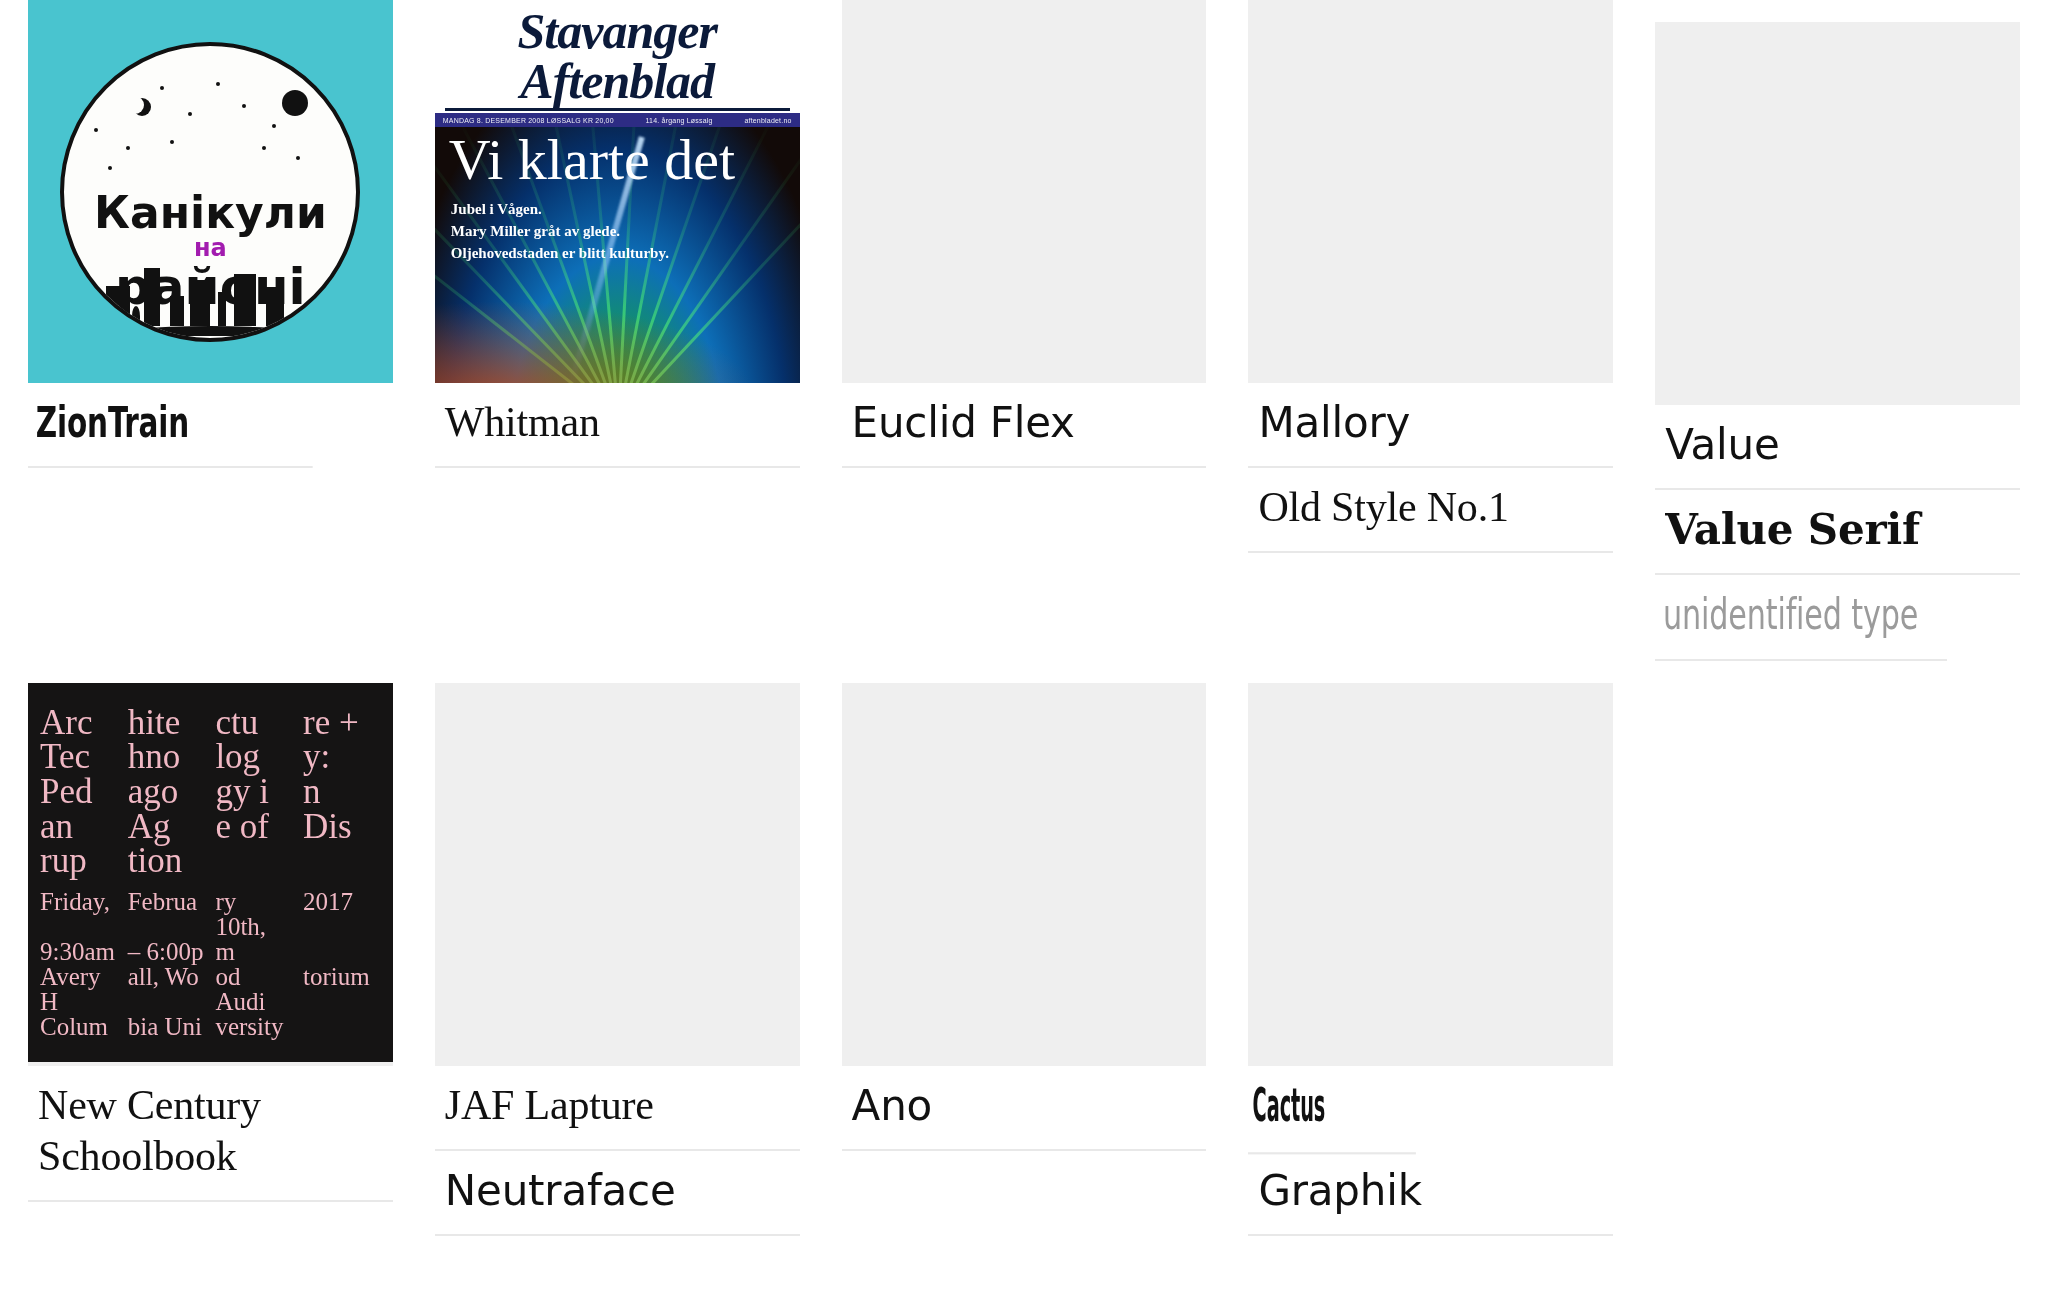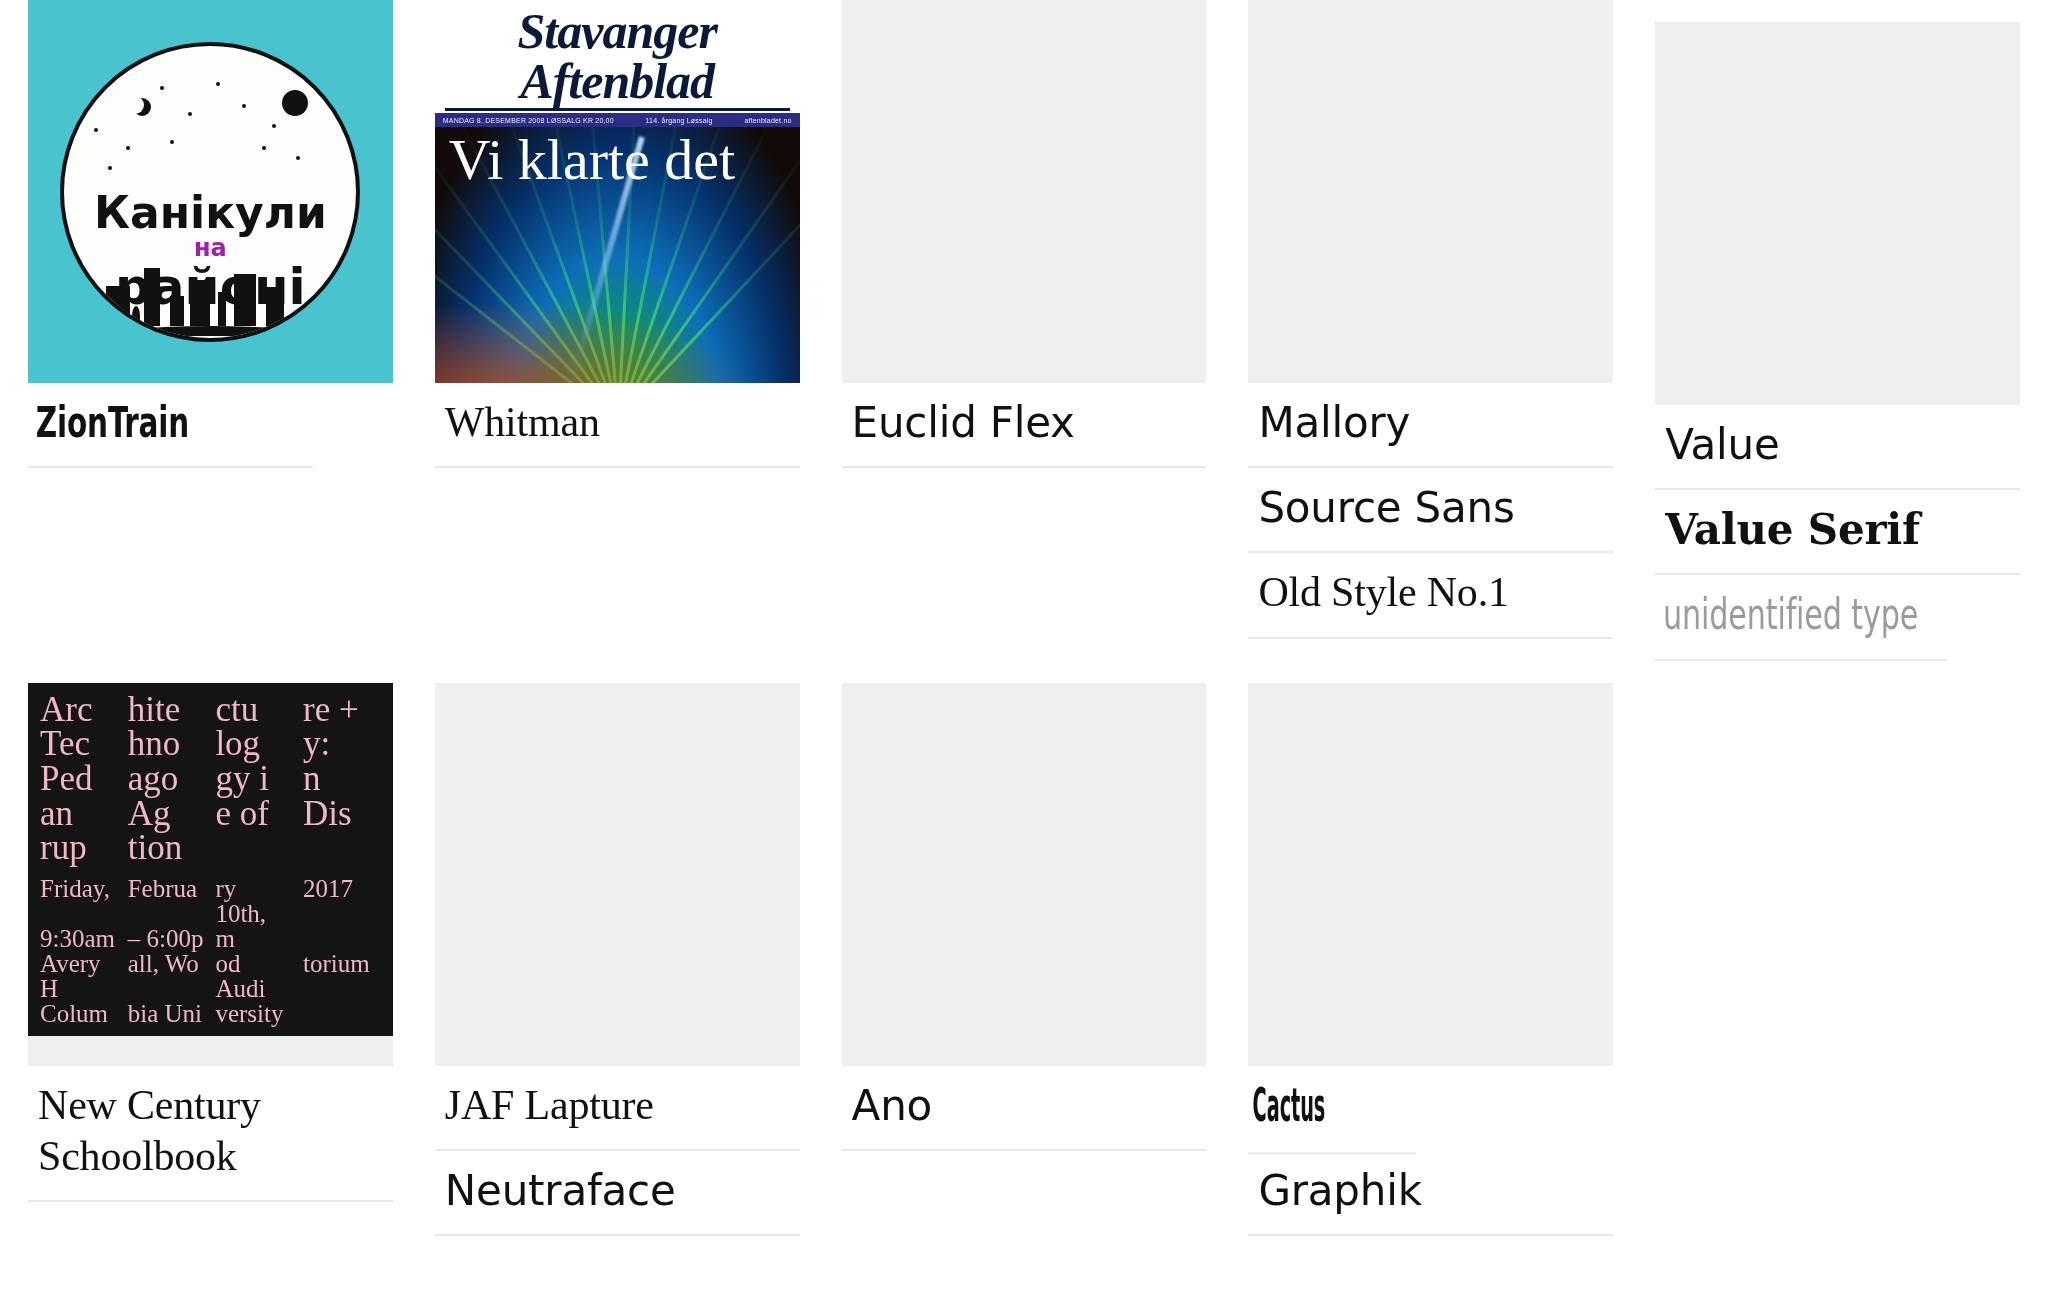--- a/index.html
+++ b/index.html
@@ -121,21 +121,21 @@
   
   .c5 { background:#17130f; position:relative; overflow:hidden; }
 
   
   .c6 { background:#cfe3ef; position:relative; overflow:hidden; }
   .c6 .sky2 { position:absolute; inset:0 0 52% 0; background:linear-gradient(#e4f0f7,#cfe3ef); }
   .c6 .grass { position:absolute; inset:58% 0 0 0;
                background: linear-gradient(#7fae5b, #5d8f45 55%, #cdbfb4 88%, #b9a79c); }
 
   
-  .c7 { background:#151414; position:relative; overflow:hidden; padding:10px 12px; }
+  .c7 { background:#151414; position:relative; overflow:hidden; padding:23px 12px; }
   .c7 .big {
     color:#f0b8c4; font-family:"Liberation Serif", serif; font-size:35px; line-height:.99;
     display:grid; grid-template-columns:repeat(4,1fr); column-gap:10px;
   }
   .c7 .mid {
     margin-top:10px; color:#f0b8c4; font-family:"Liberation Serif", serif;
     font-size:25px; line-height:1.0; display:grid; grid-template-columns:repeat(4,1fr); column-gap:10px;
   }
 
   
@@ -221,20 +221,25 @@
           <div class="ray" style="transform:rotate(-5deg)"></div>
           <div class="ray" style="transform:rotate(3deg)"></div>
           <div class="ray" style="transform:rotate(11deg)"></div>
           <div class="ray" style="transform:rotate(19deg)"></div>
           <div class="ray" style="transform:rotate(27deg)"></div>
           <div class="ray" style="transform:rotate(35deg)"></div>
           <div class="ray" style="transform:rotate(43deg)"></div>
           <div class="blueray"></div>
           <div class="warm"></div>
           <div class="head">Vi klarte det</div>
+          <div class="sub">
+            <div>Jubel i Vågen.</div>
+            <div>Mary Miller gråt av glede.</div>
+            <div>Oljehovedstaden er blitt kulturby.</div>
+          </div>
         </div>
       </div>
     </div>
     <div class="names">
       <a class="name serif">Whitman</a>
     </div>
   </div>
 
   <div class="card">
     <div class="thumb">
@@ -271,21 +276,20 @@
         
         
         
         
         
         
       </div>
     </div>
     <div class="names">
       <a class="name sansser">Mallory</a>
-      <a class="name sansser">Source Sans</a>
       <a class="name serif">Old Style No.1</a>
     </div>
   </div>
 
   <div class="card">
     <div class="spacer-row"></div>
     <div class="thumb">
       <div class="thumb-inner c6">
         <div class="sky2"></div>
         <div class="grass"></div>

